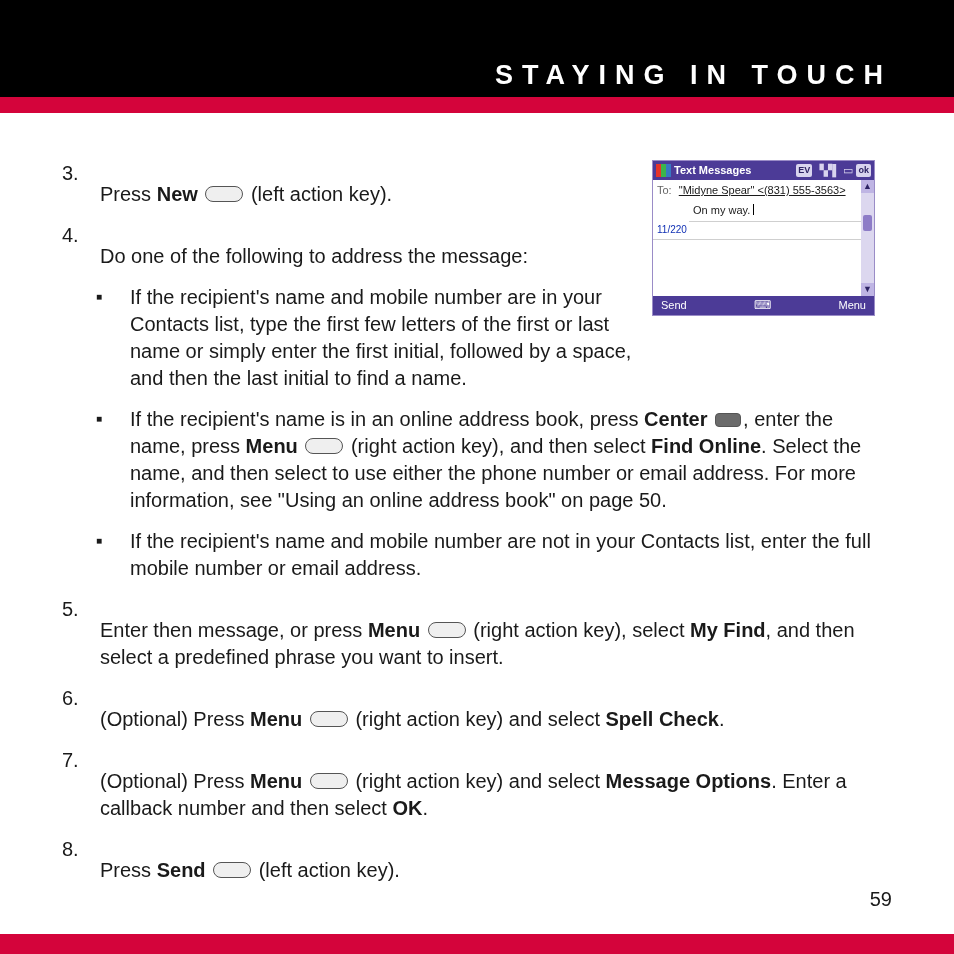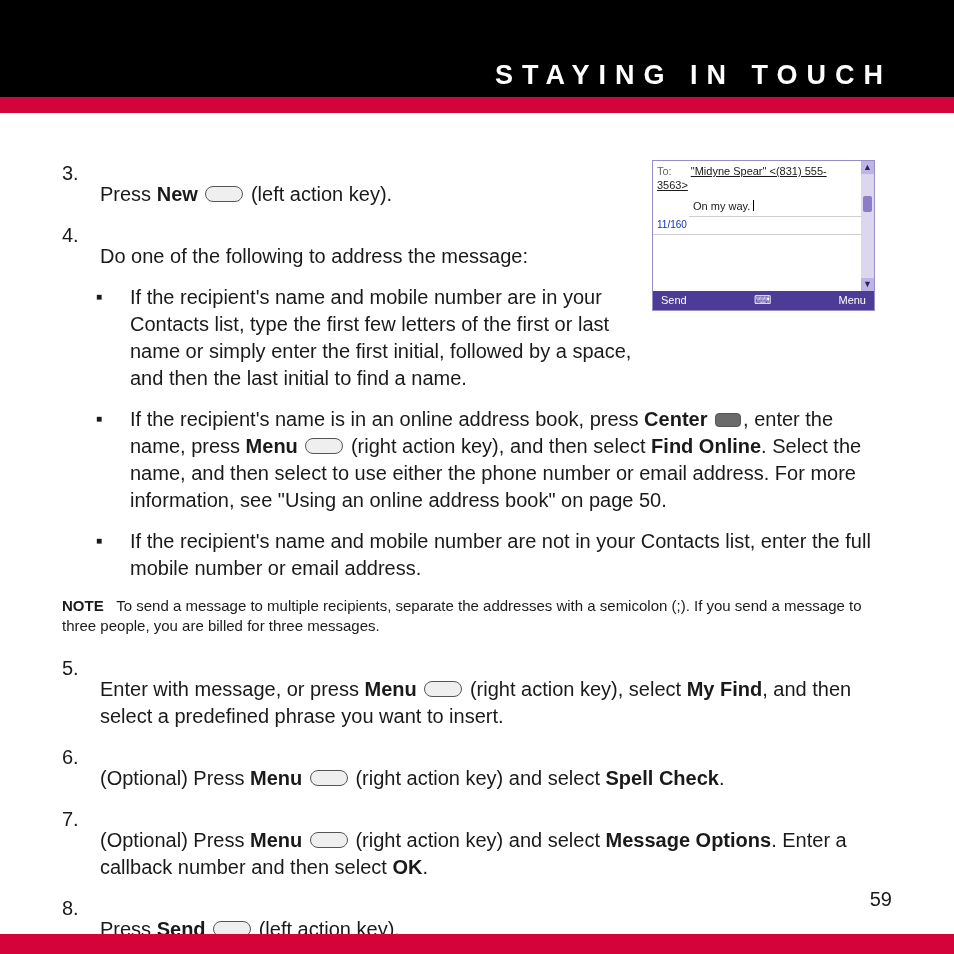--- a/index.html
+++ b/index.html
@@ -50,21 +50,21 @@
   .shot-title .flag{width:15px;height:13px;background:#e6332a;
     background:linear-gradient(90deg,#e6332a 0 33%,#3cb44b 33% 66%,#3778c2 66% 100%);
     margin-right:3px;}
   .shot-title .ttxt{font-weight:700;flex:1;}
   .shot-title .pill-ev{background:#d9d4ee;color:#2d2363;border-radius:2px;padding:0 2px;font-size:9px;font-weight:700;margin-right:3px;}
   .shot-title .sig{color:#d9d4ee;font-size:11px;margin-right:3px;}
   .shot-title .ok{background:#d9d4ee;color:#2d2363;border-radius:2px;padding:0 2px;font-size:9px;font-weight:700;}
   .shot-body{display:flex;}
   .shot-main{flex:1;background:#fff;}
   .shot-to{padding:3px 4px;font-size:11px;line-height:1.3;}
-  .shot-to .lbl{color:#666;margin-right:16px;}
+  .shot-to .lbl{color:#666;margin-right:4px;}
   .shot-to .val{text-decoration:underline;}
   .shot-msg{padding:3px 4px;font-size:11px;border-bottom:1px solid #cfcfcf;margin-left:36px;}
   .shot-count{padding:1px 4px 2px;font-size:10px;color:#1030b4;border-bottom:1px solid #cfcfcf;}
   .shot-blank{height:56px;}
   .shot-scroll{width:13px;background:#dcd7ef;display:flex;flex-direction:column;}
   .shot-scroll .arr{height:13px;background:#bfb5e4;color:#2d2363;text-align:center;font-size:9px;line-height:13px;}
   .shot-scroll .track{flex:1;position:relative;}
   .shot-scroll .thumb{position:absolute;top:22px;left:2px;right:2px;height:16px;background:#8d7cc7;border-radius:2px;}
   .shot-bottom{background:#4c3b97;color:#fff;height:19px;display:flex;align-items:center;justify-content:space-between;padding:0 8px;font-size:11px;}
   .shot-bottom .kbd{font-size:12px;}
@@ -74,28 +74,36 @@
 <body>
 
 <div class="top-black"></div>
 <div class="red-bar"></div>
 <div class="header-title">STAYING IN TOUCH</div>
 
 <div class="content">
 
   <div class="wrap-screenshot">
     <div class="shot">
+      <div class="shot-title">
+        <span class="flag"></span>
+        <span class="ttxt">Text Messages</span>
+        <span class="pill-ev">EV</span>
+        <span class="sig">▝▞▌</span>
+        <span class="sig">▭</span>
+        <span class="ok">ok</span>
+      </div>
       <div class="shot-body">
         <div class="shot-main">
           <div class="shot-to">
             <span class="lbl">To:</span>
             <span class="val">"Midyne Spear" &lt;(831) 555-3563&gt;</span>
           </div>
           <div class="shot-msg"><span>On my way.</span> <span style="border-left:1px solid #000;height:11px;display:inline-block;vertical-align:-1px;"></span></div>
-          <div class="shot-count">11/160</div>
+          <div class="shot-count">11/220</div>
           <div class="shot-blank"></div>
         </div>
         <div class="shot-scroll">
           <div class="arr">▲</div>
           <div class="track">
               <div class="thumb"></div>
             </div>
           <div class="arr">▼</div>
         </div>
       </div>
@@ -133,28 +141,25 @@
       <span class="center-key"></span><span>, enter the name, press </span><span class="b">Menu</span>
       <span class="pill"></span><span> (right action key), and then select </span><span class="b">Find Online</span><span>. Select the name, and then select to use either the phone number or email address. For more information, see "Using an online address book" on page 50.</span>
     </div>
   </div>
 
   <div class="bul-item">
     <div class="bul">■</div>
     <div class="bul-body">If the recipient's name and mobile number are not in your Contacts list, enter the full mobile number or email address.</div>
   </div>
 
-  <div class="note">
-    <span class="lab">NOTE</span>&nbsp;&nbsp;&nbsp;<span>To send a message to multiple recipients, separate the addresses with a semicolon (;). If you send a message to three people, you are billed for three messages.</span>
-  </div>
 
   <div class="num-item">
     <div class="num">5.</div>
     <div class="num-body">
-      <span>Enter with message, or press </span><span class="b">Menu</span>
+      <span>Enter then message, or press </span><span class="b">Menu</span>
       <span class="pill"></span><span> (right action key), select </span><span class="b">My Find</span><span>, and then select a predefined phrase you want to insert.</span>
     </div>
   </div>
 
   <div class="num-item">
     <div class="num">6.</div>
     <div class="num-body">
       <span>(Optional) Press </span><span class="b">Menu</span>
       <span class="pill"></span><span> (right action key) and select </span><span class="b">Spell Check</span><span>.</span>
     </div>

